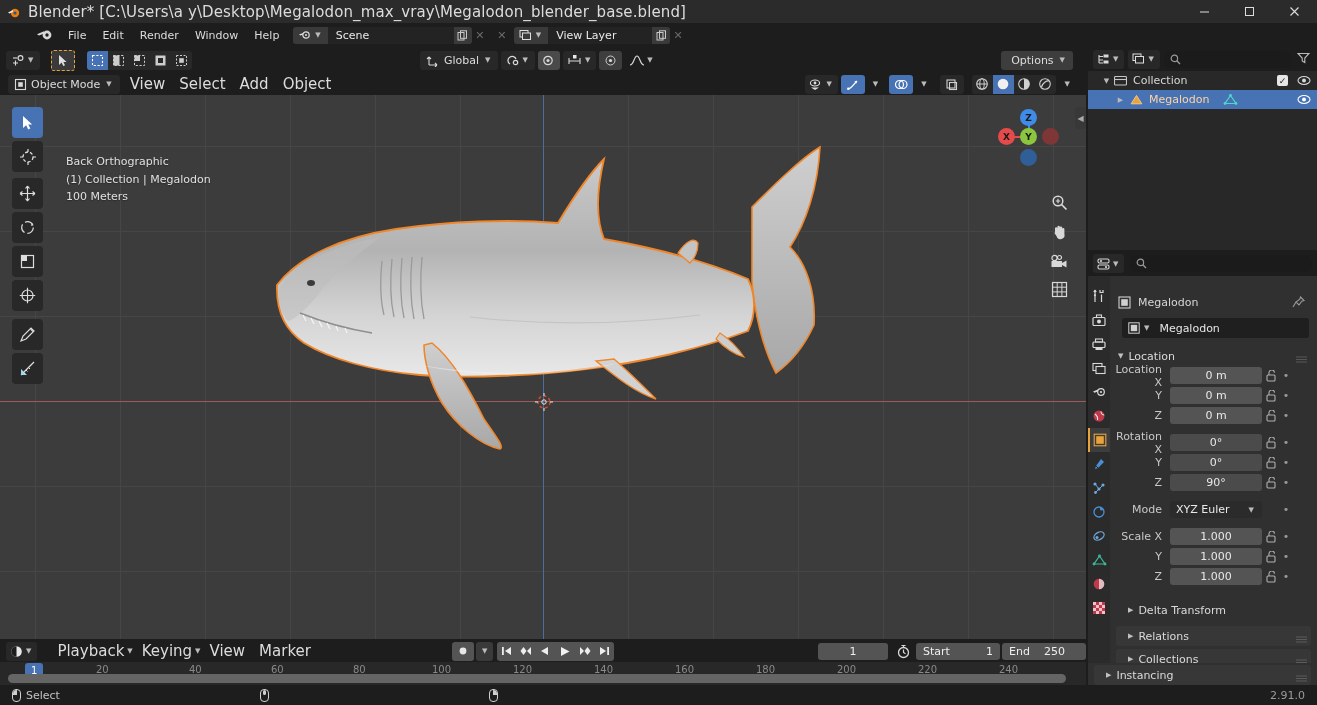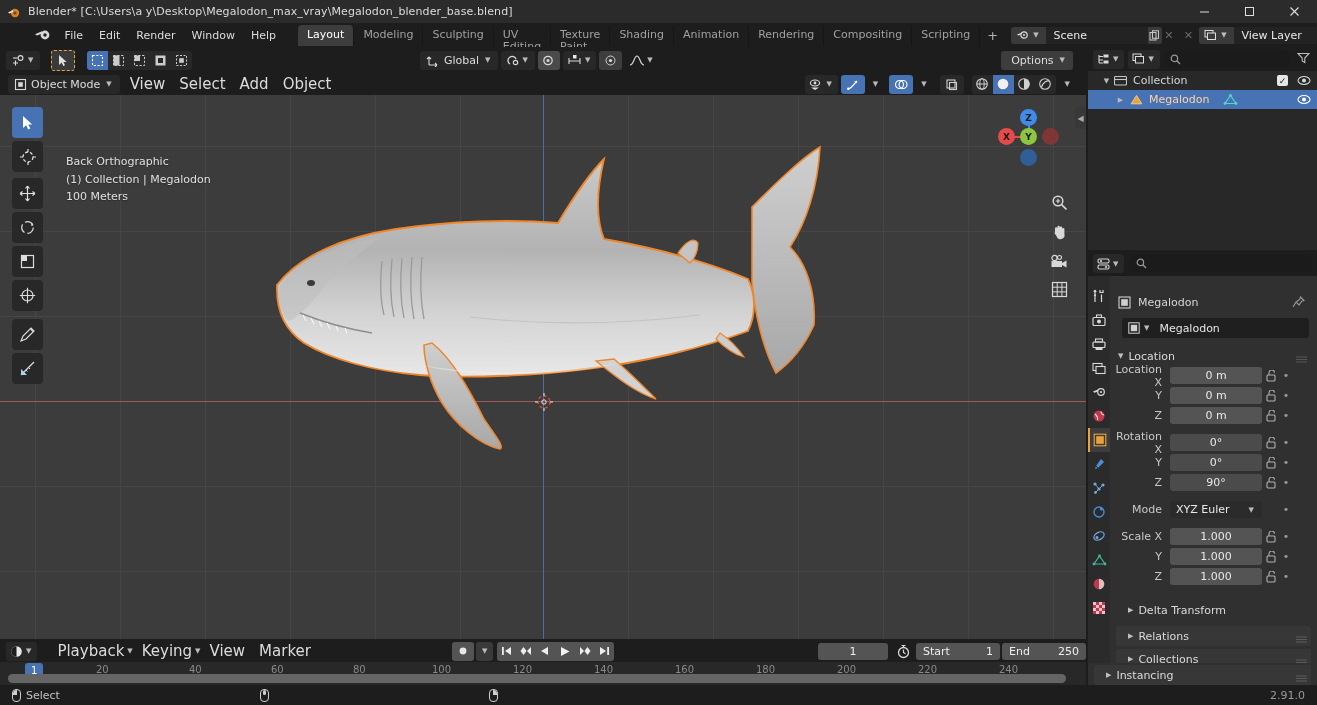--- a/index.html
+++ b/index.html
@@ -13,21 +13,21 @@
     user-select: none;
   }
   #app { position: relative; width: 1317px; height: 705px; }
 
   
   .titlebar {
     position: absolute; left:0; top:0; width:1317px; height:23px;
     background:#2b2b2b; display:flex; align-items:center;
   }
   .titlebar .tb-icon { margin-left:7px; margin-right:7px; width:14px; height:14px; display:flex; align-items:center; justify-content:center; }
-  .titlebar .tb-title { font-size:11px; color:#dcdcdc; letter-spacing:0.1px; }
+  .titlebar .tb-title { font-size:15px; color:#dcdcdc; letter-spacing:0.1px; }
   .wbtns { position:absolute; right:0; top:0; height:23px; display:flex; }
   .wbtn { width:45px; height:23px; display:flex; align-items:center; justify-content:center; color:#d0d0d0; font-size:12px; }
 
   
   .topbar {
     position:absolute; left:0; top:23px; width:1317px; height:24px;
     background:#1d1d1d; display:flex; align-items:center;margin-left:28px;
   }
   .blender-logo { width:22px; height:22px; margin:0 4px 0 6px; display:flex; align-items:center; justify-content:center; }
   .menu-item { padding:3px 8px; font-size:11px; color:#dcdcdc; border-radius:3px; }
@@ -195,33 +195,20 @@
           <circle cx="11" cy="8" r="1.7" fill="#1d1d1d"></circle>
           <path d="M1 7.2 L8 4.3 L8 6.6 L3 8.6 Z" fill="#d8d8d8"></path>
         </svg>
     </div>
     <div class="menu-item">File</div>
     <div class="menu-item">Edit</div>
     <div class="menu-item">Render</div>
     <div class="menu-item">Window</div>
     <div class="menu-item">Help</div>
 
-    <div class="ws-tabs">
-      <div class="ws-tab active">Layout</div>
-      <div class="ws-tab">Modeling</div>
-      <div class="ws-tab">Sculpting</div>
-      <div class="ws-tab">UV Editing</div>
-      <div class="ws-tab">Texture Paint</div>
-      <div class="ws-tab">Shading</div>
-      <div class="ws-tab">Animation</div>
-      <div class="ws-tab">Rendering</div>
-      <div class="ws-tab">Compositing</div>
-      <div class="ws-tab">Scripting</div>
-      <div class="ws-plus">+</div>
-    </div>
 
     <div class="scene-field" style="margin-left:6px;">
       <div class="sf-icon">
         <svg width="13" height="12" viewBox="0 0 13 12">
             <circle cx="8" cy="6" r="3.2" fill="none" stroke="#ddd" stroke-width="1.2"></circle>
             <circle cx="8" cy="6" r="1" fill="#ddd"></circle>
             <path d="M1 5.6 L5.2 4 L5.2 5.4 L2.2 6.6 Z" fill="#ddd"></path>
           </svg>
         <span class="chev">▼</span>
       </div>
@@ -1075,21 +1062,21 @@
         <svg width="15" height="15" viewBox="0 0 15 15">
             <circle cx="7.5" cy="8.5" r="5" fill="none" stroke="#d8d8d8" stroke-width="1.3"></circle>
             <path d="M7.5 5.5 L7.5 8.5 L9.5 9.8" stroke="#d8d8d8" stroke-width="1.2" fill="none"></path>
             <path d="M5.5 1.5 L9.5 1.5 M7.5 1.5 L7.5 3.5" stroke="#d8d8d8" stroke-width="1.2"></path>
           </svg>
       </div>
       <div class="tl-se" style="position:absolute;left:916px;width:84px;justify-content:space-between;">
         <span>Start</span>
         <span>1</span>
       </div>
-      <div class="tl-se" style="position:abs olute;left:1002px;width:84px;justify-content:space-between;position:absolute;left:1002px;">
+      <div class="tl-se" style="position:abs olute;left:1002px;width:84px;justify-content:flex-start;position:absolute;left:1002px;">
         <span>End</span>
         <span>250</span>
       </div>
     </div>
 
     <div class="tl-ruler">
       <div class="tick" style="left:96px;">20</div>
       <div class="tick" style="left:189px;">40</div>
       <div class="tick" style="left:271px;">60</div>
       <div class="tick" style="left:353px;">80</div>

